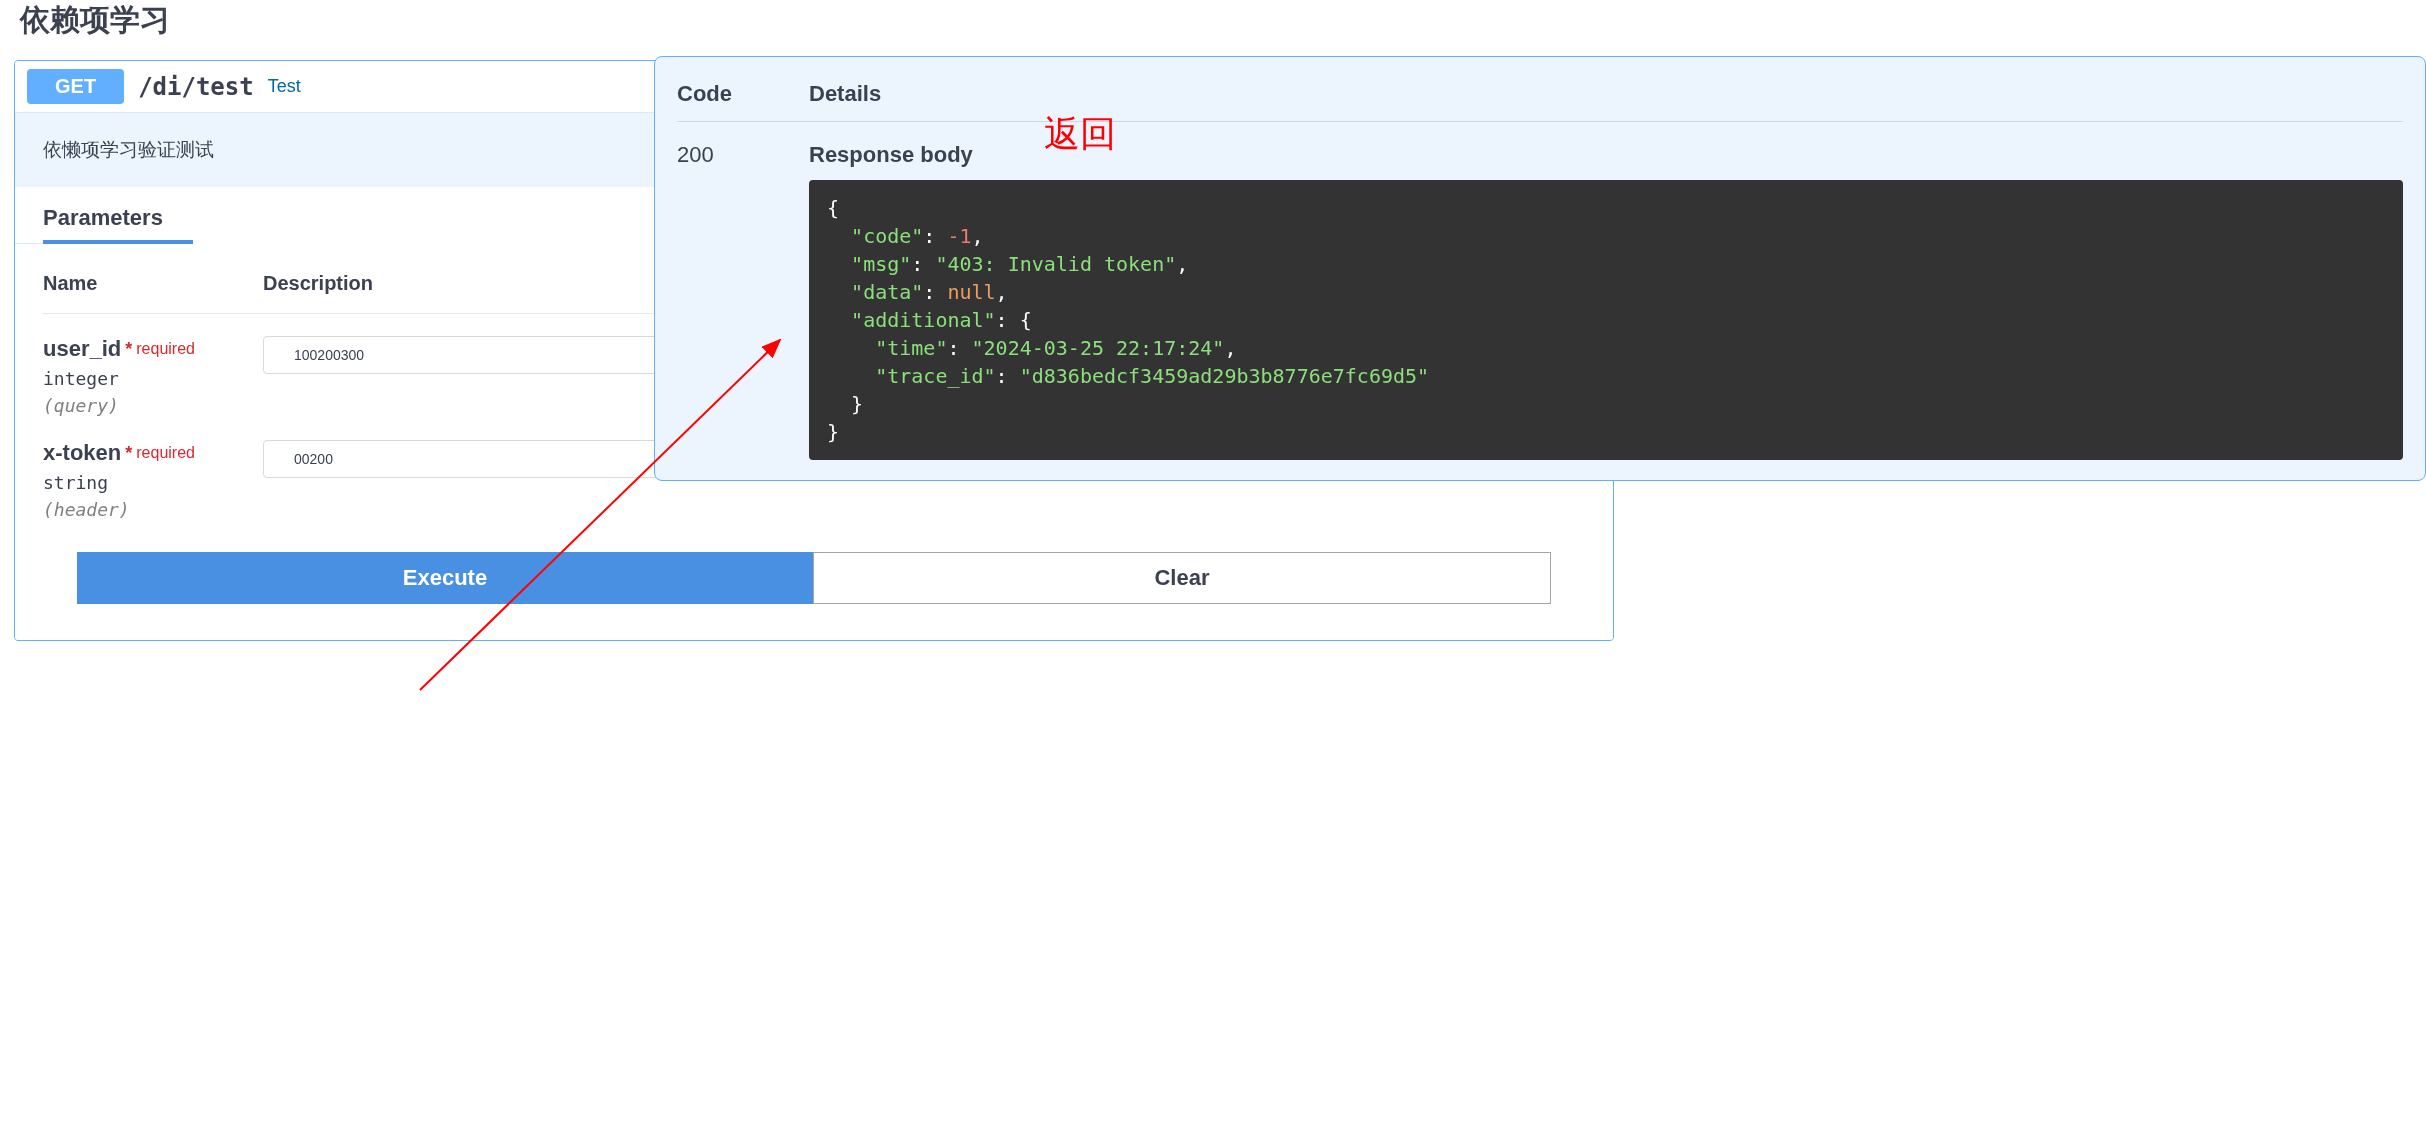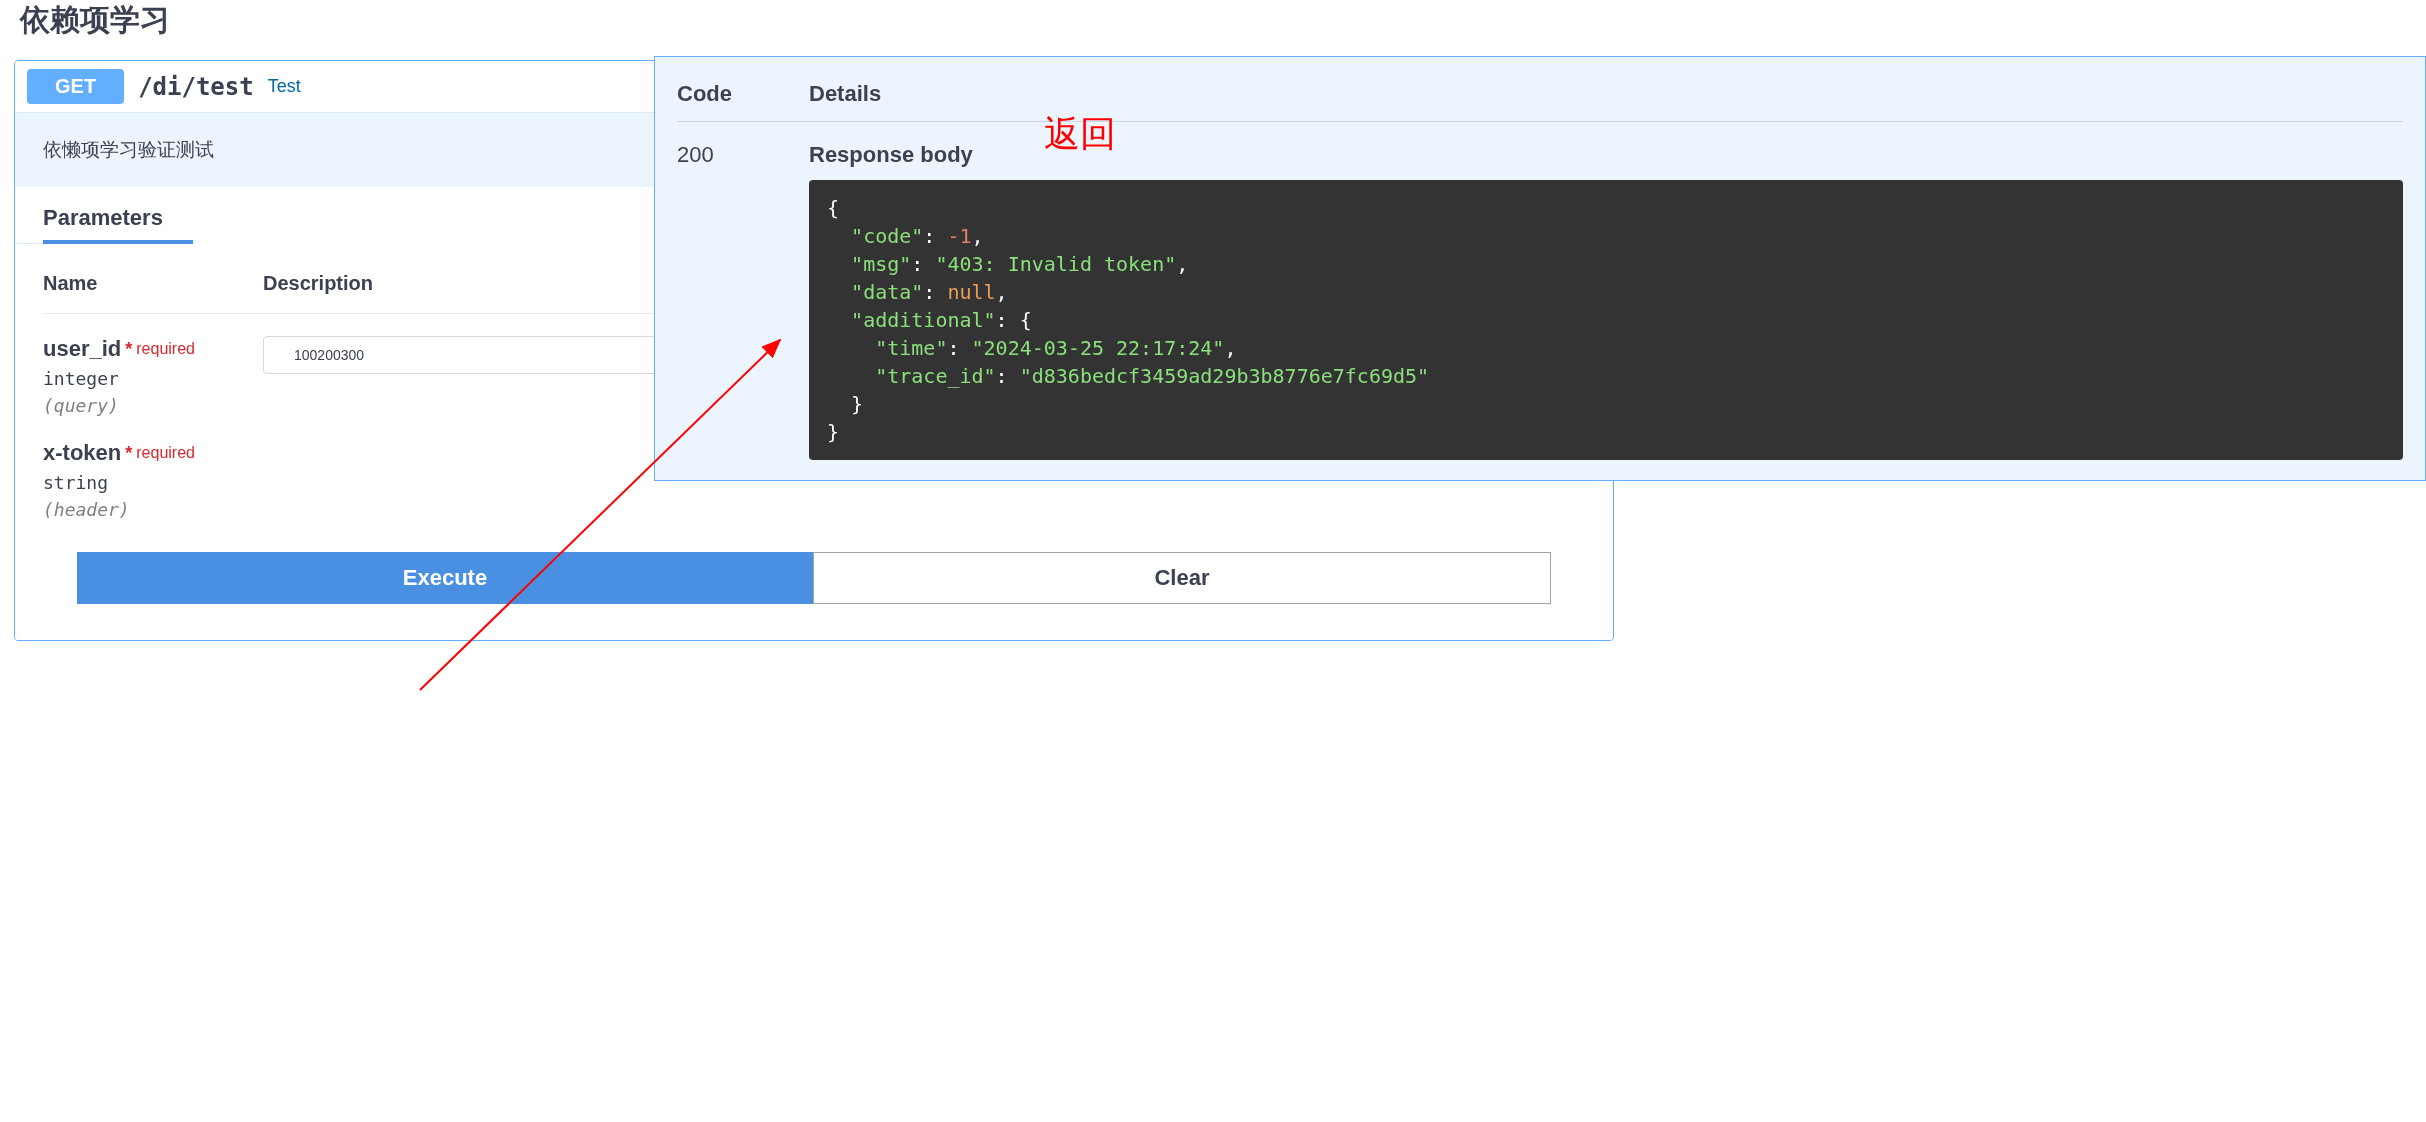--- a/index.html
+++ b/index.html
@@ -190,21 +190,21 @@
   }
 
   
   .response-panel {
     position: absolute;
     left: 654px;
     top: 56px;
     right: 0;
     border: 1px solid #61affe;
     background: #ecf5fe;
-    border-radius: 0;
+    border-radius: 8px;
     padding: 24px 22px 20px 22px;
   }
   .resp-head-row {
     display: flex;
     padding-bottom: 14px;
     border-bottom: 1px solid #c8d9ec;
     margin-bottom: 20px;
   }
   .resp-code-col-head { width: 132px; font-weight: 700; font-size: 22px; color: #3b4151; }
   .resp-detail-col-head { font-weight: 700; font-size: 22px; color: #3b4151; }
@@ -290,20 +290,23 @@
     <div class="param-row">
       <div class="param-col-name">
         <div class="param-name-line">
           <span class="param-name">x-token</span>
           <span class="req-star">*</span>
           <span class="req-text">required</span>
         </div>
         <div class="param-type">string</div>
         <div class="param-in">(header)</div>
       </div>
+      <div class="param-col-desc">
+        <input class="param-input" value="00200" style="">
+      </div>
     </div>
 
     <div class="action-bar">
       <button class="btn-execute">Execute</button>
       <button class="btn-clear">Clear</button>
     </div>
   </div>
 </div>
 
 <div class="response-panel">

